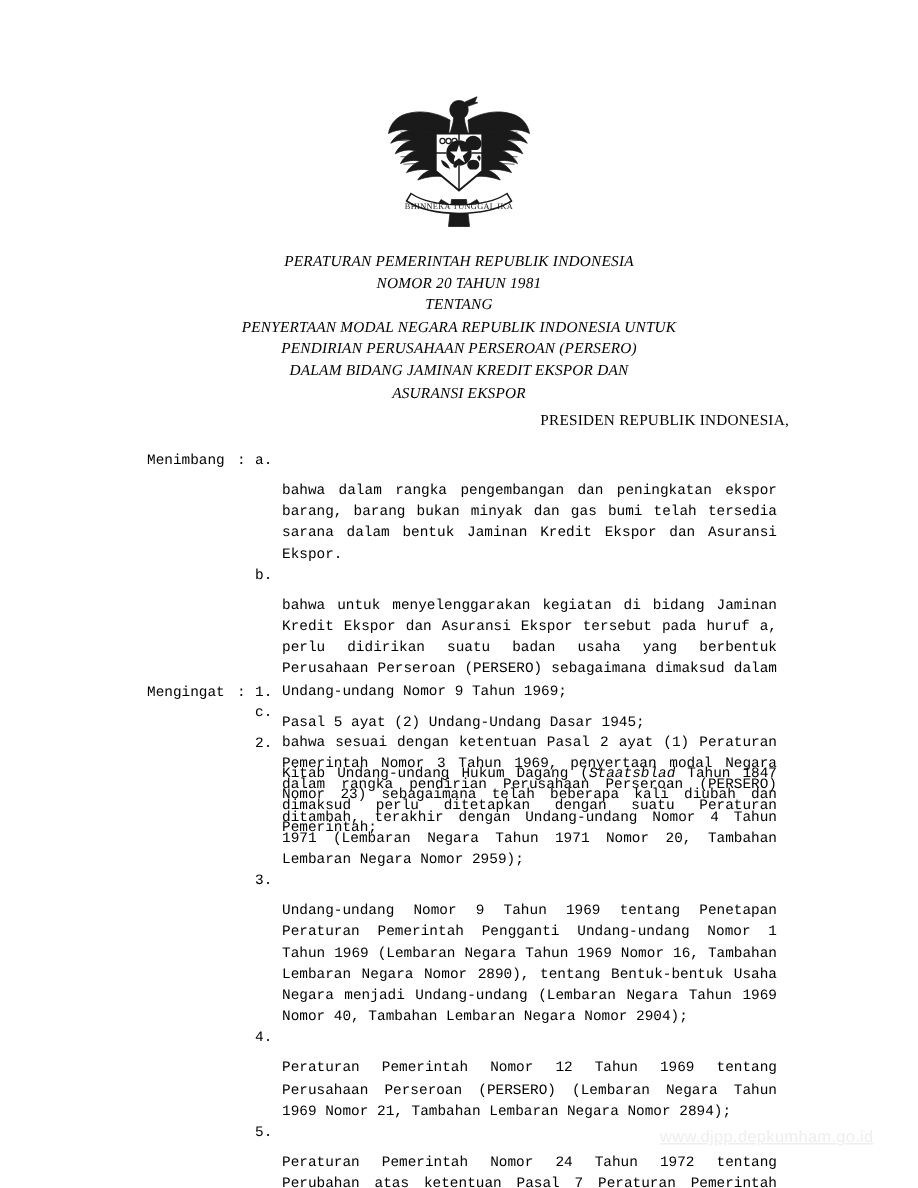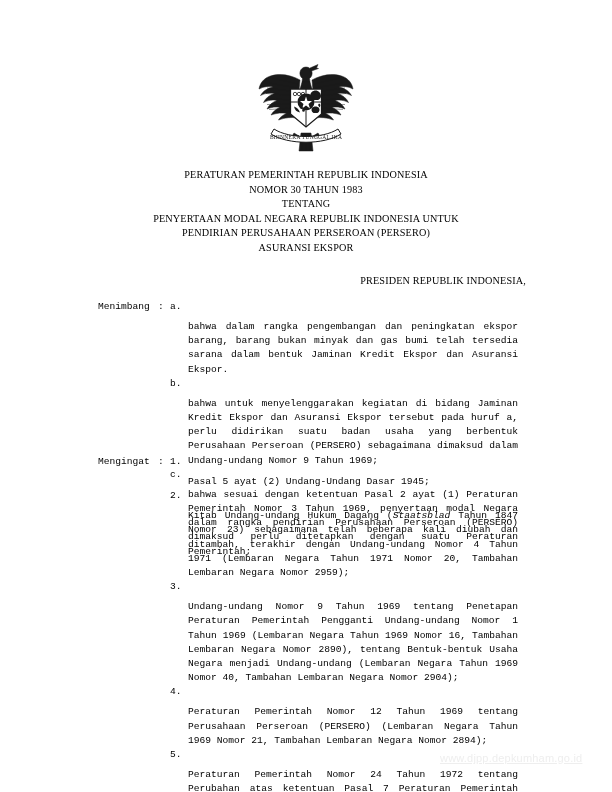--- a/index.html
+++ b/index.html
@@ -39,20 +39,21 @@
   
   .title-block {
     position: absolute;
     top: 168px;
     left: 86px;
     width: 440px;
     text-align: center;
     font-size: 10.2px;
     line-height: 14.6px;
     letter-spacing: 0.15px;
+    font-style: italic;
   }
   .title-block div {
     white-space: nowrap;
   }
 
   
   .presiden {
     position: absolute;
     top: 275px;
     left: 86px;
@@ -214,24 +215,25 @@
 
       <g>
         <path d="M40 142 C70 162 138 162 168 142 L174 152 C140 174 68 174 34 152 Z" fill="#ffffff" stroke="#1a1a1a" stroke-width="2"></path>
         <text x="104" y="162" font-family="Liberation Serif, serif" font-size="11" text-anchor="middle" fill="#1a1a1a" letter-spacing="0.5">BHINNEKA TUNGGAL IKA</text>
       </g>
     </svg>
   </div>
 
   <div class="title-block">
     <div>PERATURAN PEMERINTAH REPUBLIK INDONESIA</div>
-    <div>NOMOR 30 TAHUN 1983</div>
+    <div>NOMOR 20 TAHUN 1981</div>
     <div>TENTANG</div>
     <div>PENYERTAAN MODAL NEGARA REPUBLIK INDONESIA UNTUK</div>
     <div>PENDIRIAN PERUSAHAAN PERSEROAN (PERSERO)</div>
+    <div>DALAM BIDANG JAMINAN KREDIT EKSPOR DAN</div>
     <div>ASURANSI EKSPOR</div>
   </div>
 
   <div class="presiden">PRESIDEN REPUBLIK INDONESIA,</div>
 
   <div class="clause" id="menimbang-block">
     <div class="clause-row">
       <div class="clause-label">Menimbang</div>
       <div class="clause-colon">:</div>
       <div class="clause-items">

